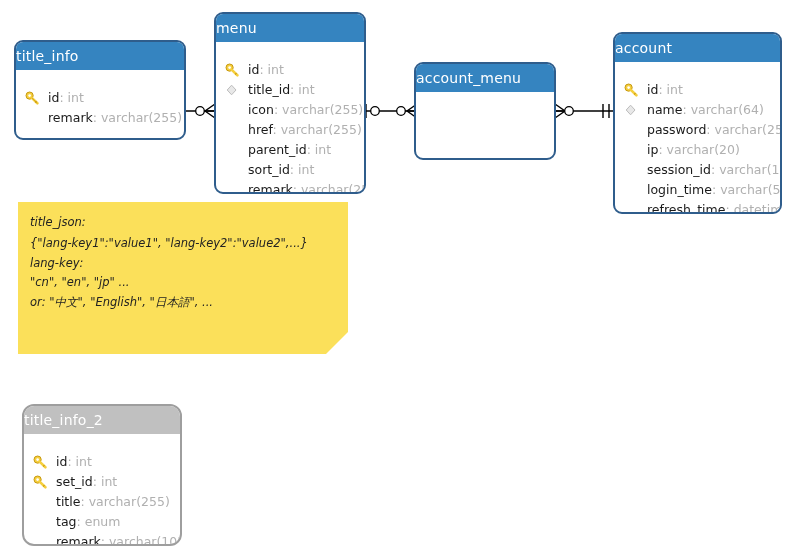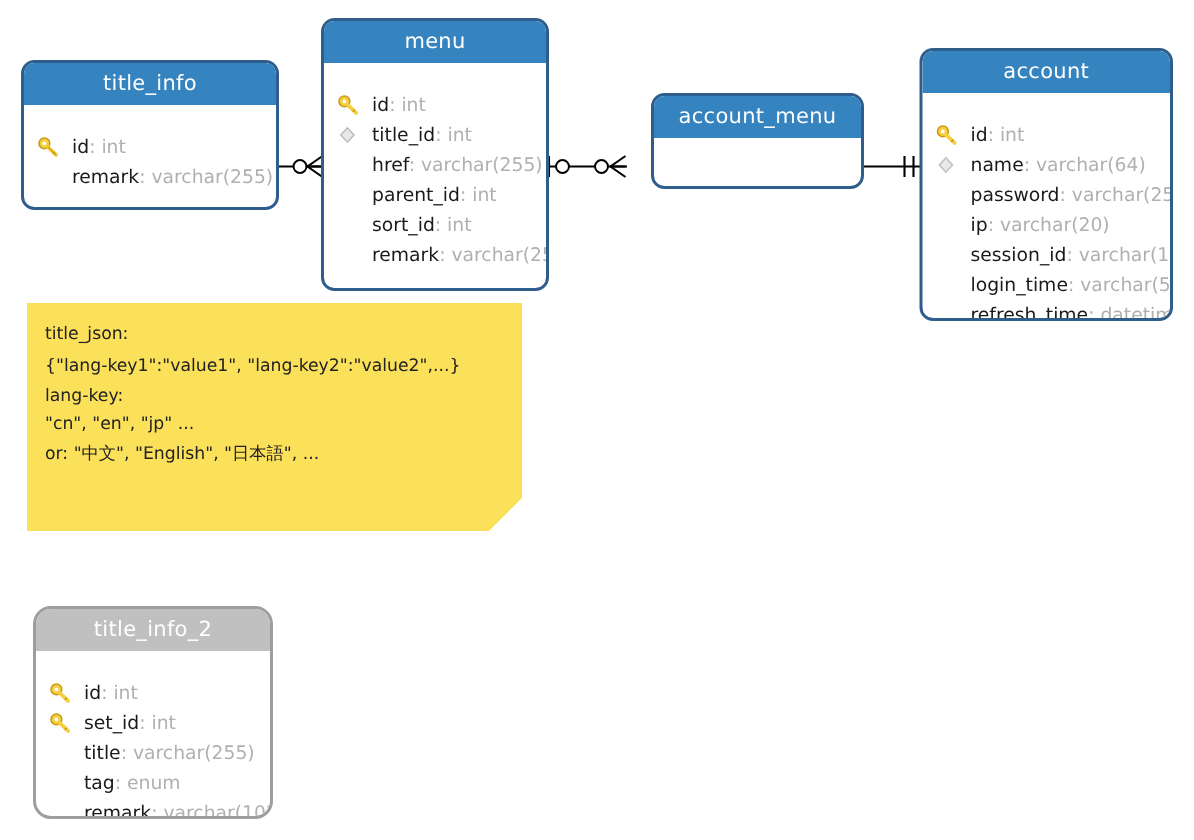--- a/index.html
+++ b/index.html
@@ -24,21 +24,21 @@
     border-radius: 9px;
     background: #ffffff;
     overflow: hidden;
   }
   .entity.gray {
     border-color: #9e9e9e;
   }
   .entity-header {
     height: 28px;
     line-height: 28px;
-    text-align: center;
+    text-align: left;
     color: #ffffff;
     font-size: 14px;
     background: #3584c0;
     letter-spacing: .2px;
   }
   .entity.gray .entity-header {
     background: #c0c0c0;
     color: #ffffff;
   }
   .entity-body {
@@ -181,35 +181,38 @@
     </div>
     <div class="field">
       <span class="ficon">
         <svg viewBox="0 0 15 14" width="15" height="14">
           <path d="M6.6 2.2 L11 7 L6.6 11.8 L2.2 7 Z" fill="#e8e8e8" stroke="#bdbdbd" stroke-width="1"></path>
         </svg>
       </span>
       <span class="fname">title_id</span><span class="ftype">: <span>int</span></span>
     </div>
     <div class="field">
+      <span class="fname">icon</span><span class="ftype">: <span>varchar(255)</span></span>
+    </div>
+    <div class="field">
       <span class="fname">href</span><span class="ftype">: <span>varchar(255)</span></span>
     </div>
     <div class="field">
       <span class="fname">parent_id</span><span class="ftype">: <span>int</span></span>
     </div>
     <div class="field">
       <span class="fname">sort_id</span><span class="ftype">: <span>int</span></span>
     </div>
     <div class="field">
       <span class="fname">remark</span><span class="ftype">: <span>varchar(255)</span></span>
     </div>
   </div>
 </div>
 
-<div class="entity" style="left:414px; top:62px; width:142px; height:64px;margin-left:20px;">
+<div class="entity" style="left:414px; top:62px; width:142px; height:98px;">
   <div class="entity-header">account_menu</div>
 </div>
 
 <div class="entity" style="left:613px; top:12px; width:169px; height:182px;margin-top:20px;">
   <div class="entity-header">account</div>
   <div class="entity-body">
     <div class="field">
       <span class="ficon">
         <svg viewBox="0 0 15 14" width="15" height="14">
           <circle cx="4.6" cy="4.6" r="3.6" fill="#f5cf3f" stroke="#c89a12" stroke-width="1"></circle>
@@ -239,21 +242,21 @@
     </div>
     <div class="field">
       <span class="fname">login_time</span><span class="ftype">: <span>varchar(50)</span></span>
     </div>
     <div class="field">
       <span class="fname">refresh_time</span><span class="ftype">: <span>datetime</span></span>
     </div>
   </div>
 </div>
 
-<div class="note" style="left:18px; top:202px; width:330px; height:152px;">
+<div class="note" style="left:18px; top:202px; width:330px; height:152px;font-style:italic;">
   <div class="note-line">title_json:</div>
   <div class="note-line">{"lang-key1":"value1", "lang-key2":"value2",...}</div>
   <div class="note-line tight">lang-key:</div>
   <div class="note-line tight">"cn", "en", "jp" ...</div>
   <div class="note-line">or: "中文", "English", "日本語", ...</div>
   <div class="note-fold"></div>
 </div>
 
 <div class="entity gray" style="left:22px; top:404px; width:160px; height:142px;border-radius:12px;">
   <div class="entity-header">title_info_2</div>

